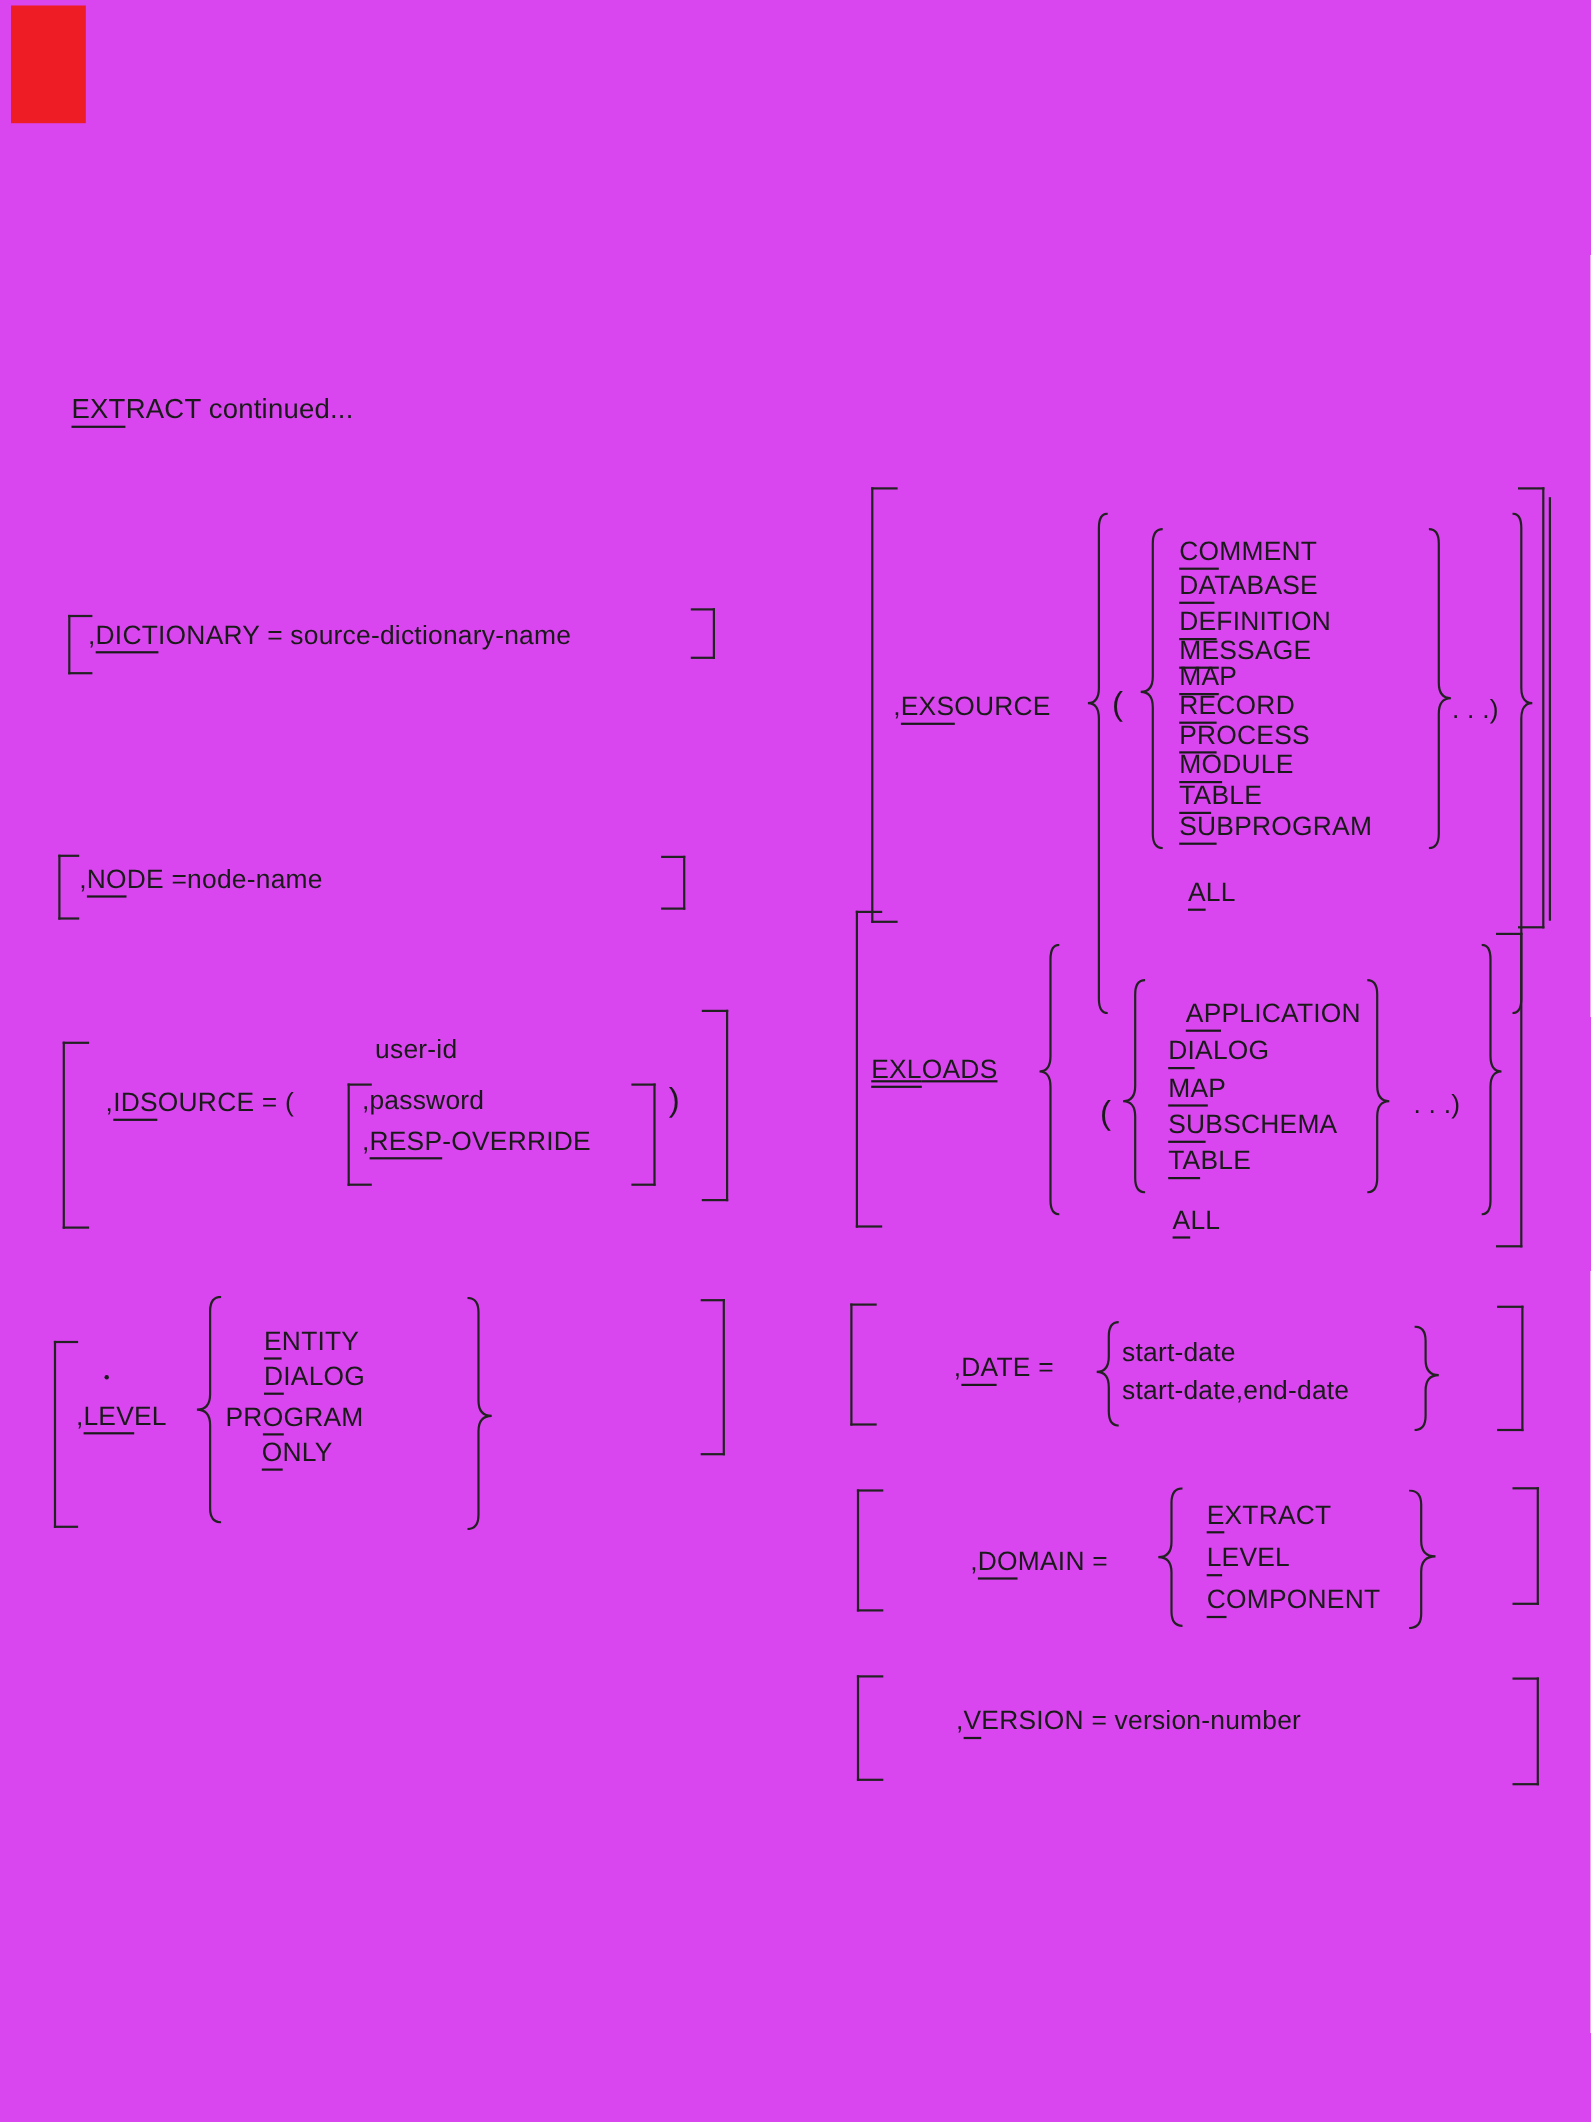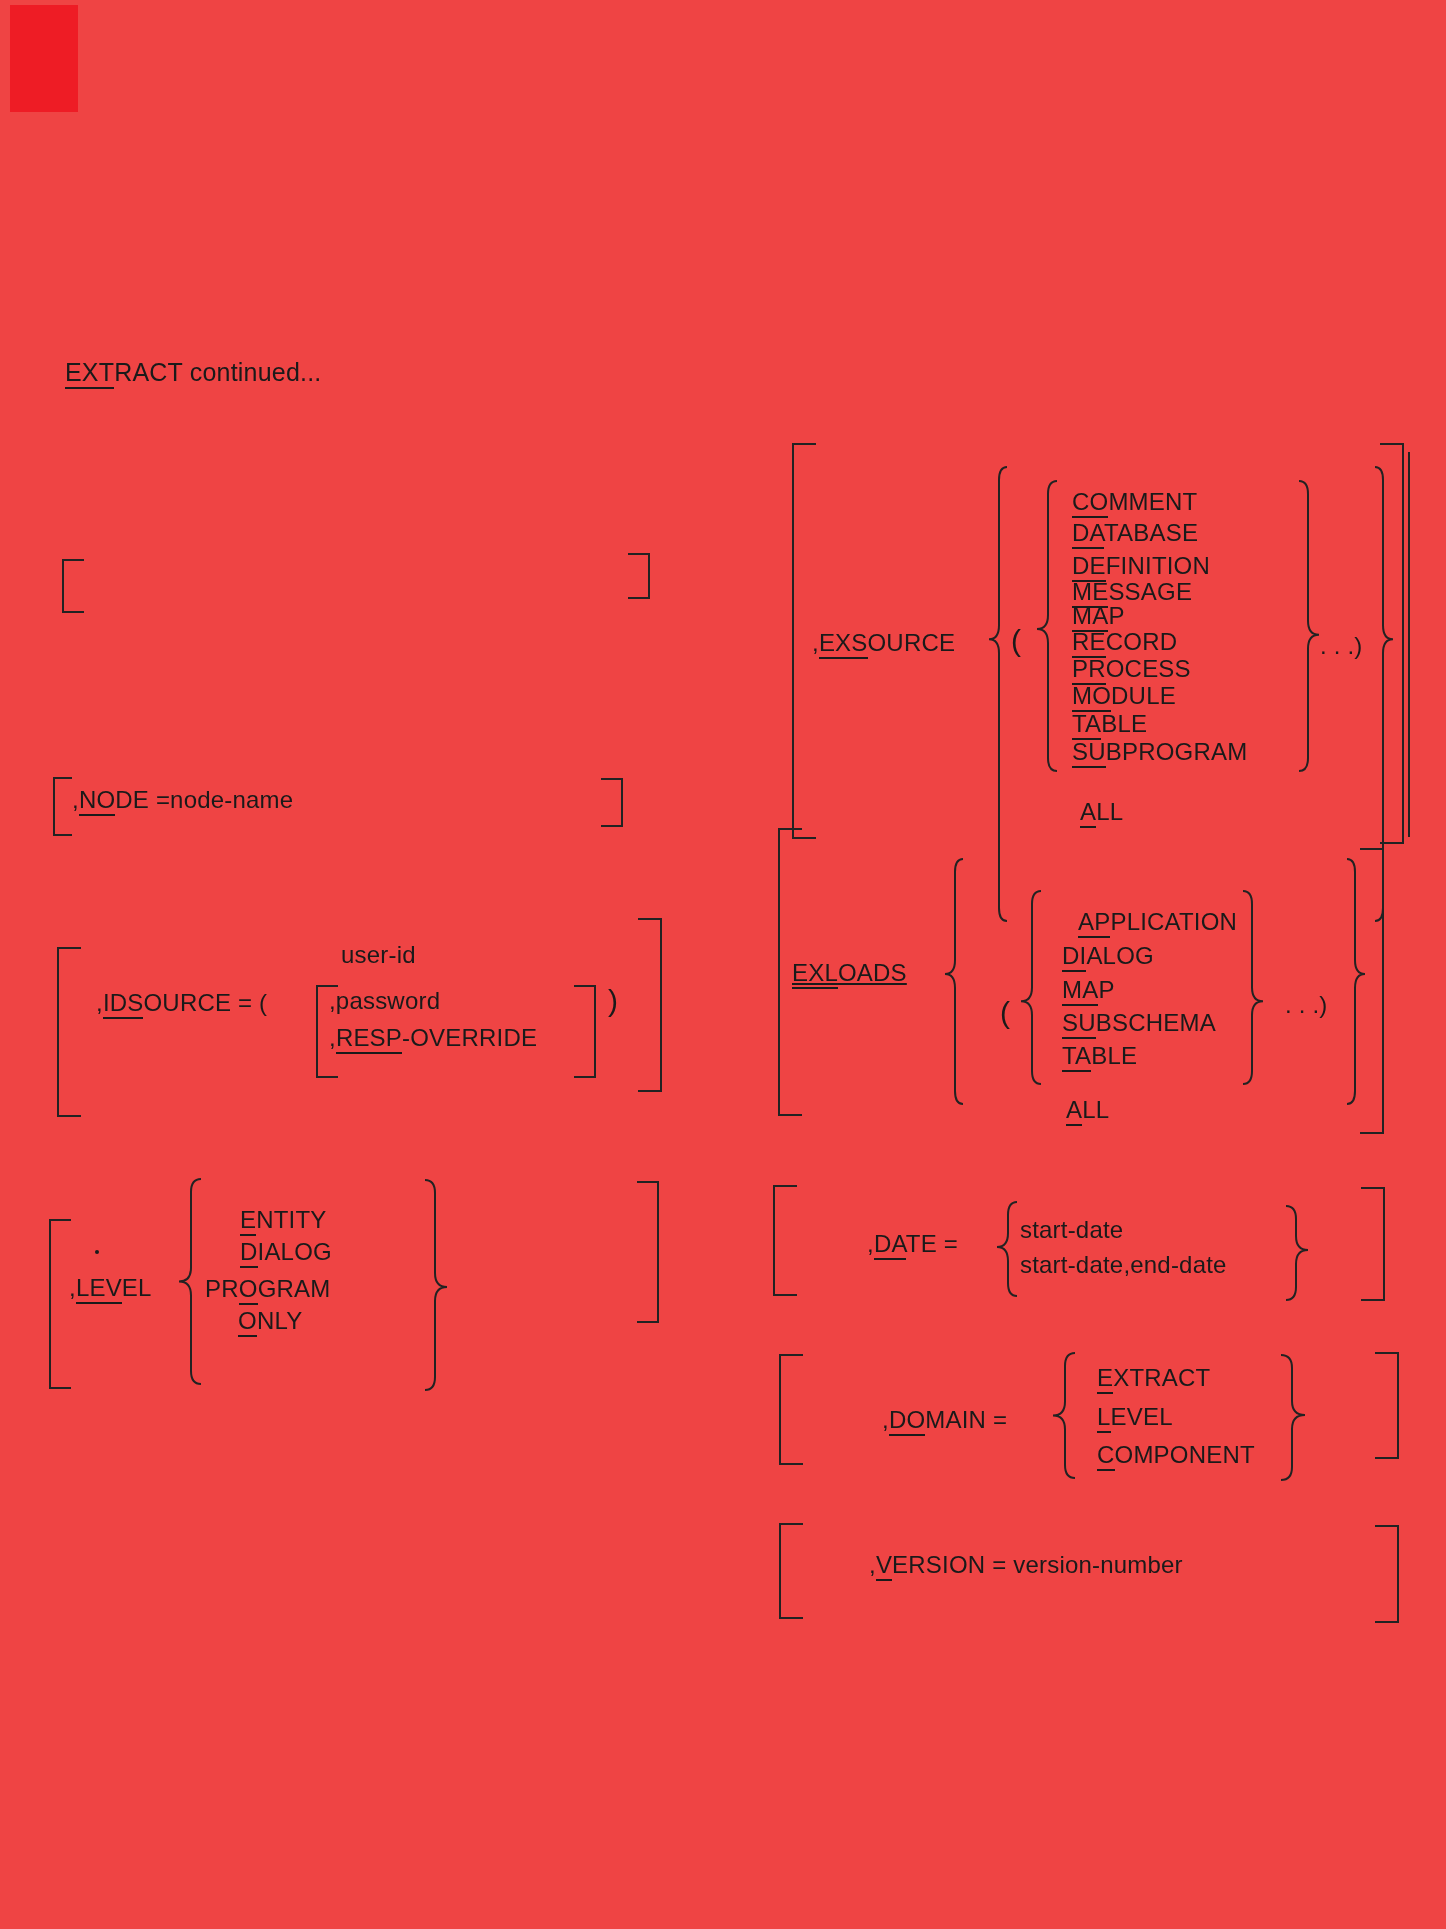--- a/index.html
+++ b/index.html
@@ -1,16 +1,16 @@
 <!DOCTYPE html>
 <html><head>
 <meta charset="utf-8">
 <style>
   html,body{margin:0;padding:0;background:#ffffff;}
-  #page{position:relative;width:1446px;height:1929px;background:#ef4444;overflow:hidden;
+  #page{position:relative;width:1446px;height:1929px;background:#d946ef;overflow:hidden;
         font-family:"Liberation Sans",sans-serif;color:#1a1a1a;}
   .t{position:absolute;white-space:pre;font-size:24px;line-height:28px;letter-spacing:0.2px;}
   .u{border-bottom:2px solid #1a1a1a;padding-bottom:1px;}
   .brk{position:absolute;}
   .brk.l{border-left:2px solid #222;border-top:2px solid #222;border-bottom:2px solid #222;}
   .brk.r{border-right:2px solid #222;border-top:2px solid #222;border-bottom:2px solid #222;}
   .brace{position:absolute;}
   .vline{position:absolute;width:2px;background:#222;}
   .dot{position:absolute;width:4px;height:4px;background:#1a1a1a;border-radius:50%;}
   .red{position:absolute;}
@@ -20,20 +20,21 @@
 </head>
 <body>
 
 <div id="page">
 
   <div class="red" style="left: 10px; top: 5px; width: 68px; height: 107px; background: rgb(238, 28, 37);"></div>
 
   <div class="t fs25" style="left:65px;top:357px;"><span class="u">EXT</span>RACT continued...</div>
 
   <div class="brk l" style="left:62px;top:559px;width:20px;height:50px;"></div>
+  <div class="t" style="left:80px;top:564px;">,<span class="u">DICT</span>IONARY = source-dictionary-name</div>
   <div class="brk r" style="left:628px;top:553px;width:20px;height:42px;"></div>
 
   <div class="brk l" style="left:53px;top:777px;width:17px;height:55px;"></div>
   <div class="t" style="left:72px;top:786px;">,<span class="u">NO</span>DE =node-name</div>
   <div class="brk r" style="left:601px;top:778px;width:20px;height:45px;"></div>
 
   <div class="brk l" style="left:57px;top:947px;width:22px;height:166px;"></div>
   <div class="t" style="left:96px;top:989px;">,<span class="u">IDS</span>OURCE = (</div>
   <div class="t" style="left:341px;top:941px;text-align:center;">user-id</div>
   <div class="brk l" style="left:316px;top:985px;width:20px;height:89px;"></div>

